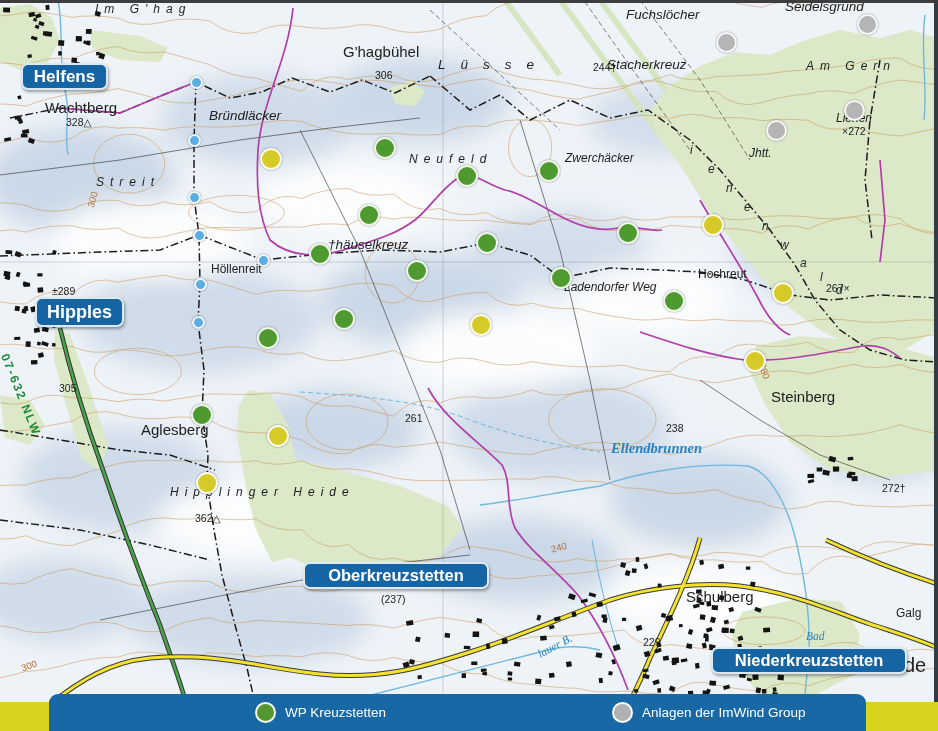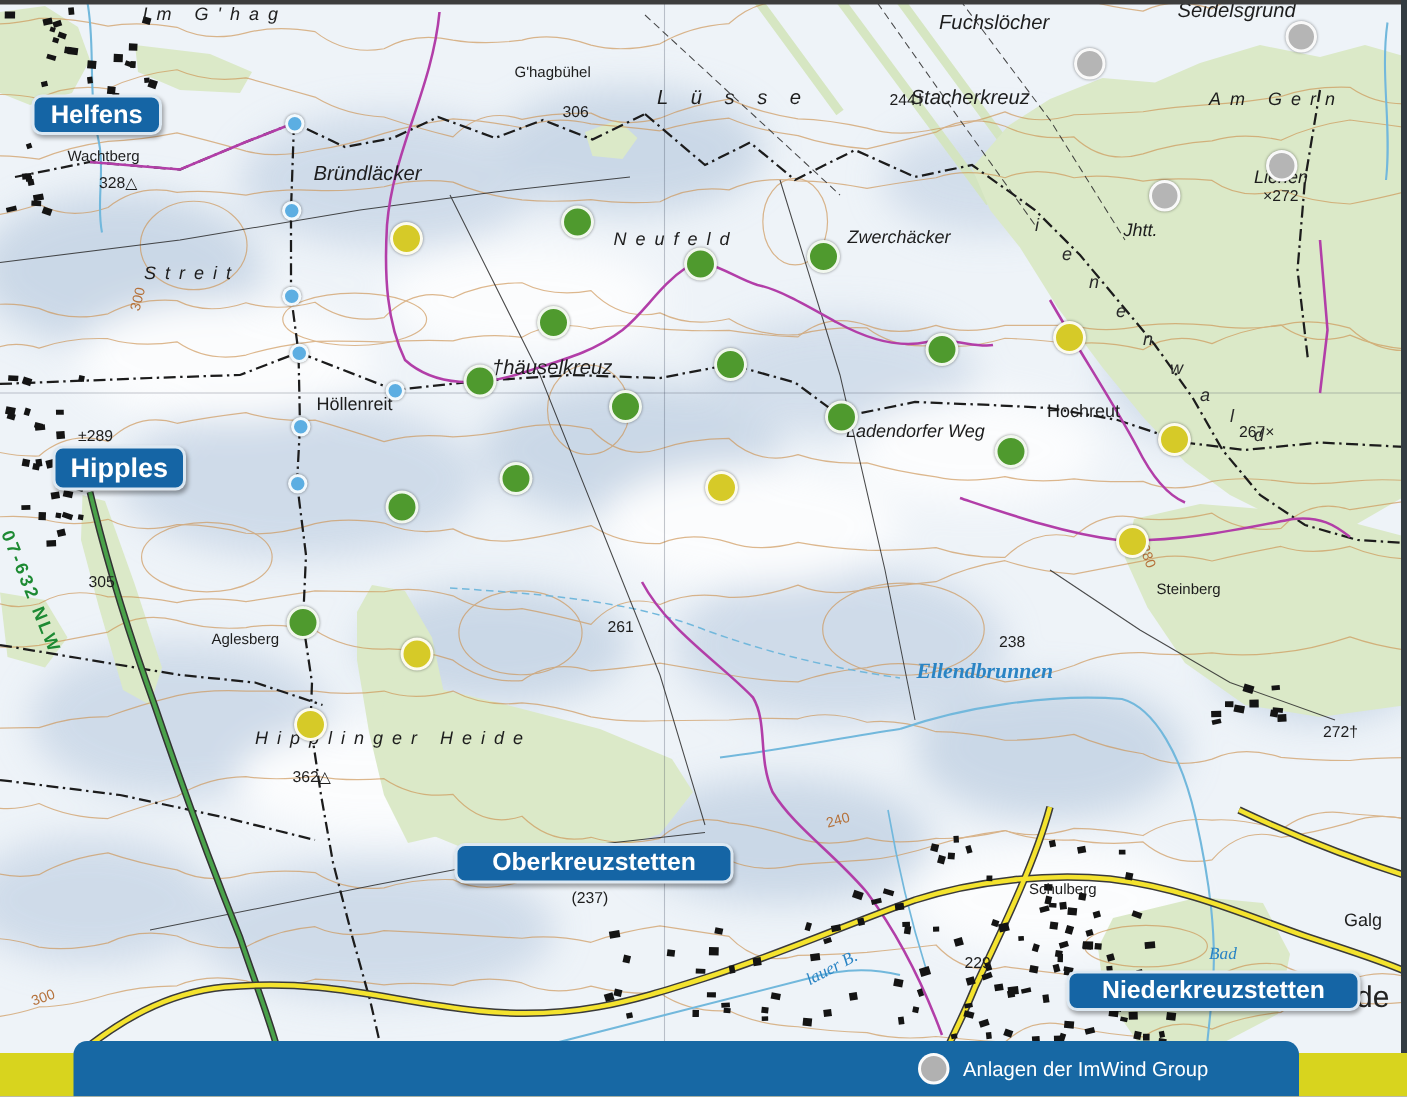--- a/index.html
+++ b/index.html
@@ -3,21 +3,21 @@
 <meta charset="utf-8">
 <style>
   html,body{margin:0;padding:0;background:#888;}
   #stage{position:relative;width:938px;height:731px;overflow:hidden;background:#ffffff;
          font-family:"Liberation Sans",sans-serif;}
   #map{position:absolute;left:0;top:0;width:938px;height:703px;overflow:hidden;}
   #map svg{position:absolute;left:0;top:0;}
   
   .maplabel{position:absolute;color:#1d1d1d;white-space:nowrap;transform-origin:0 0;line-height:1;}
   .place{font-size:12px;}
-  .place.lg{font-size:10px;}
+  .place.lg{font-size:15px;}
   .field{font-style:italic;font-size:12px;}
   .field.lg{font-size:13.5px;}
   .spread{font-style:italic;font-size:12px;letter-spacing:6px;}
   .spread.xl{font-size:13.5px;letter-spacing:15px;}
   .elev{font-size:10.5px;}
   .water{color:#2a84c4;font-style:italic;font-size:11.5px;font-family:"Liberation Serif",serif;}
   .water.lg{font-size:14.5px;font-weight:bold;}
   .roadnum{color:#1d8a33;font-weight:bold;font-size:12px;letter-spacing:2px;}
   .contour-lbl{color:#b5713a;font-size:9.5px;}
   .bigname{font-size:20px;color:#222;}
@@ -462,20 +462,24 @@
     <div id="towns">
         <div class="town-box" style="left: 21px; top: 63px; width: 87px; height: 27px; font-size: 17px;">Helfens</div>
         <div class="town-box" style="left: 35px; top: 297px; width: 89px; height: 30px; font-size: 18px;">Hipples</div>
         <div class="town-box" style="left: 303px; top: 562px; width: 186px; height: 27px; font-size: 16.5px;">Oberkreuzstetten</div>
         <div class="town-box" style="left: 711px; top: 647px; width: 196px; height: 27px; font-size: 16.5px;">Niederkreuzstetten</div>
       </div>
   </div>
 
   <div id="footer-stripe"></div>
   <div id="legend-bar" style="background: rgb(23, 104, 164);">
+      <div class="legend-item" style="left: 206px;">
+        <span class="legend-swatch" style="background: rgb(85, 151, 47);"></span>
+        <span class="legend-label">WP Kreuzstetten</span>
+      </div>
       <div class="legend-item" style="left: 563px;">
         <span class="legend-swatch" style="background: rgb(177, 177, 177);"></span>
         <span class="legend-label">Anlagen der ImWind Group</span>
       </div>
     </div>
   <div id="top-strip"></div>
   <div id="right-strip"></div>
 </div>
 
 </body></html>

